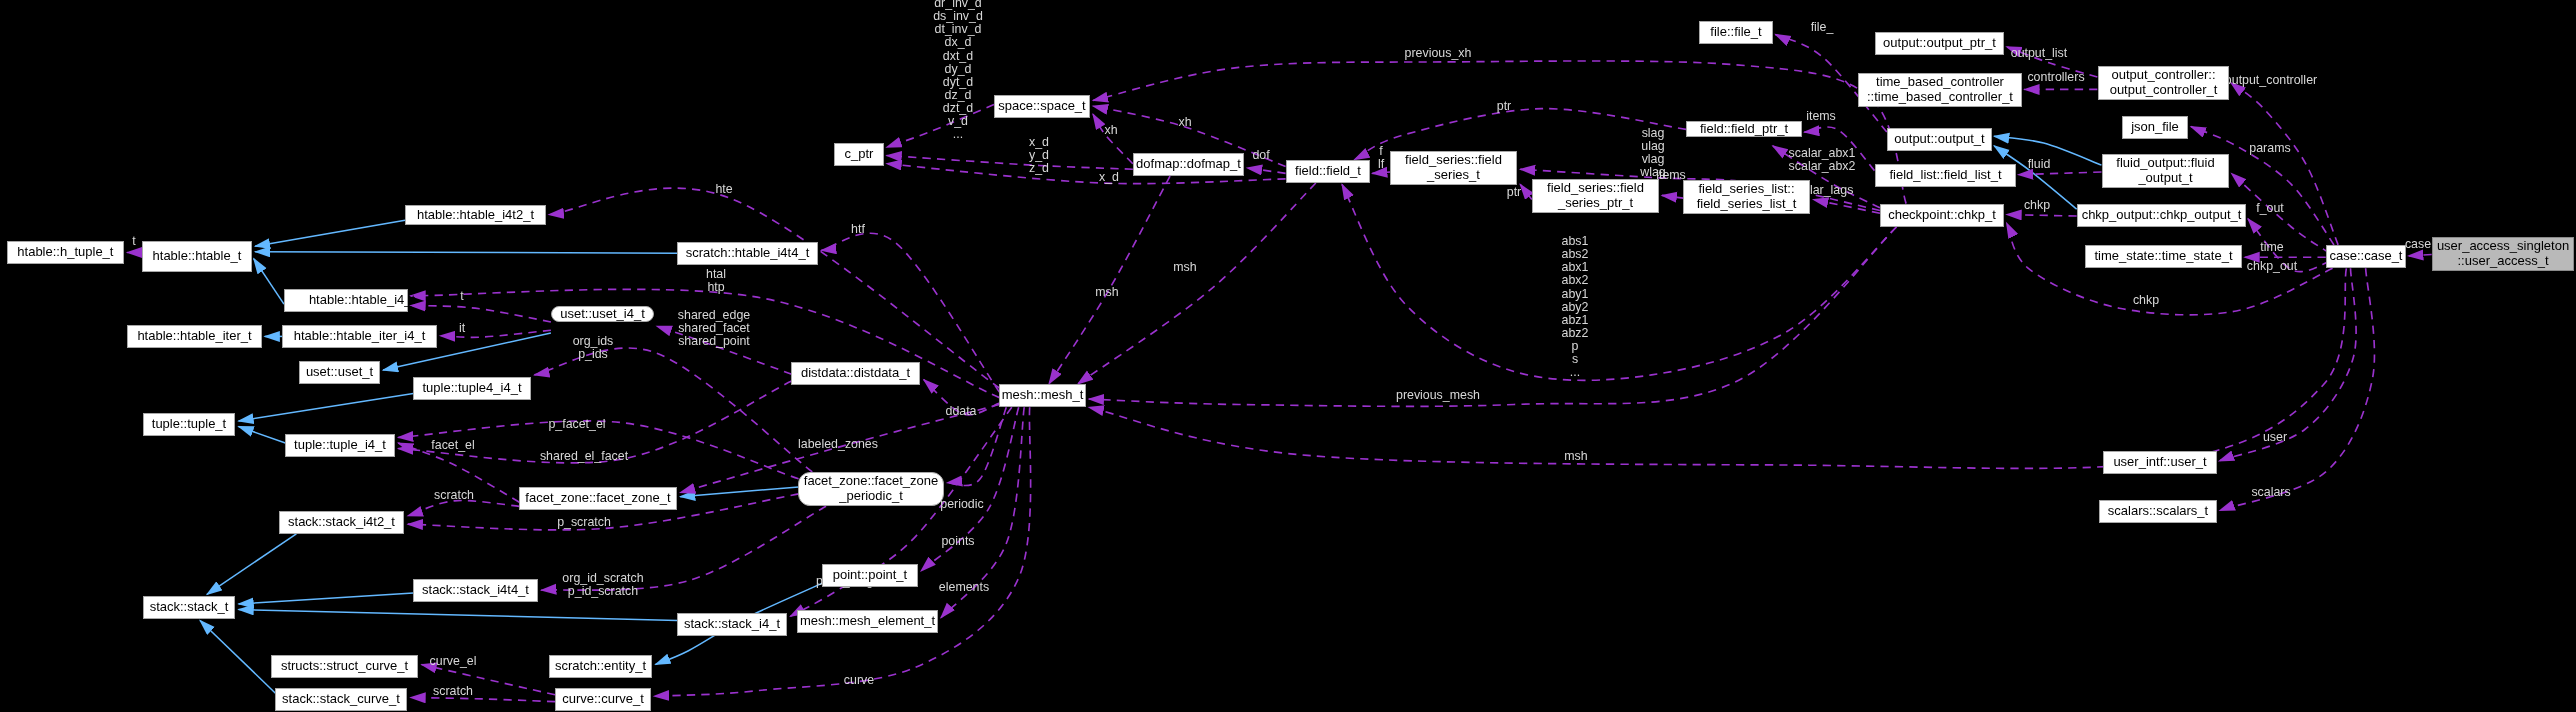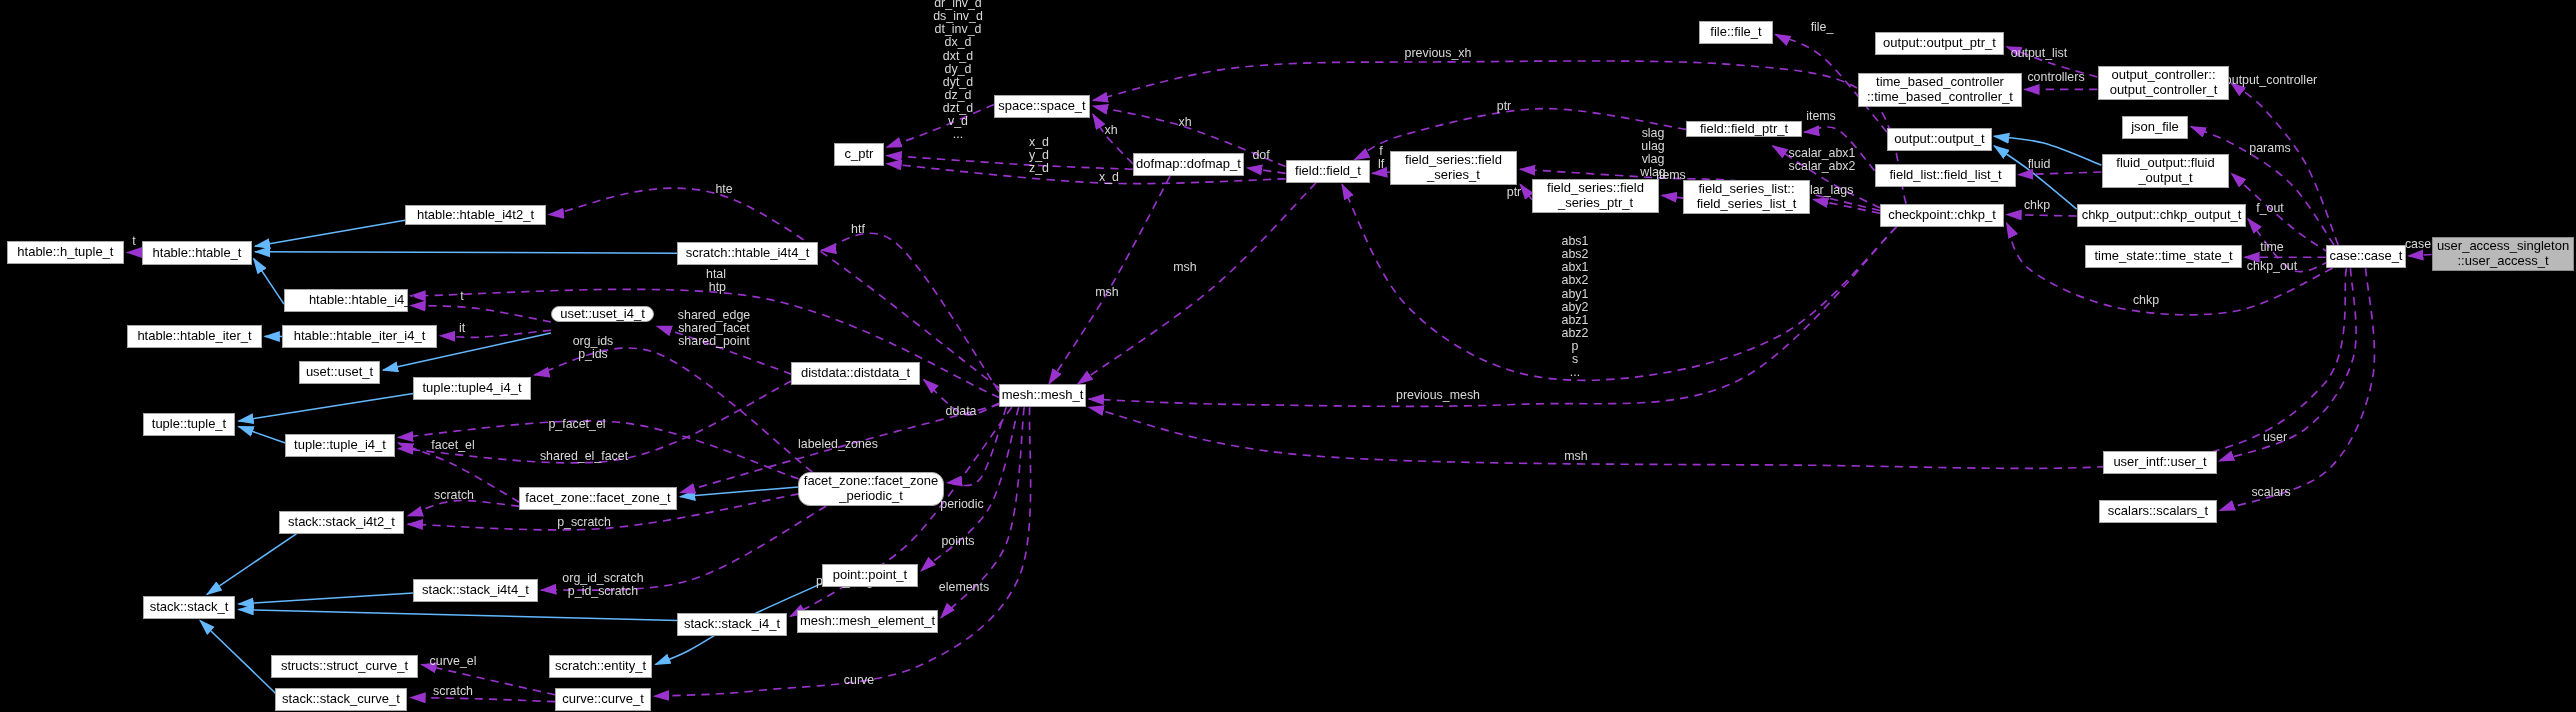--- a/index.html
+++ b/index.html
@@ -98,21 +98,21 @@
       <path d="M3534,370 L3500,372" class="edge member" marker-end="url(#am)"></path>
       <path d="M3390,390 C3366.6666666666665,400.3333333333333 3301.6666666666665,442.3333333333333 3250,452 C3198.3333333333335,461.6666666666667 3130,458 3080,448 C3030,438 2977.3333333333335,412.6666666666667 2950,392 C2922.6666666666665,371.3333333333333 2921.6666666666665,335.3333333333333 2916,324" class="edge member" marker-end="url(#am)"></path>
       <path d="M3018,314 L2916,312" class="edge member" marker-end="url(#am)"></path>
       <path d="M3054,250 L2933,254" class="edge member" marker-end="url(#am)"></path>
       <path d="M3416,390 C3416.6666666666665,411.6666666666667 3431,481 3420,520 C3409,559 3382.5,599 3350,624 C3317.5,649 3245.8333333333335,662.3333333333334 3225,670" class="edge member" marker-end="url(#am)"></path>
       <path d="M3438,390 C3439.6666666666665,416.6666666666667 3457.6666666666665,500.6666666666667 3448,550 C3438.3333333333335,599.3333333333334 3417,654 3380,686 C3343,718 3251.6666666666665,732.6666666666666 3226,742" class="edge member" marker-end="url(#am)"></path>
     </svg>
 <div class="edge-label" style="left: 134px; top: 242px;">t</div>
     <div class="edge-label" style="left: 724px; top: 190px;">hte</div>
     <div class="edge-label" style="left: 858px; top: 230px;">htf</div>
-    <div class="edge-label" style="left: 716px; top: 281px; text-align: right;">htal
+    <div class="edge-label" style="left: 716px; top: 281px;">htal
 htp</div>
     <div class="edge-label" style="left: 462px; top: 297px;">t</div>
     <div class="edge-label" style="left: 462px; top: 329px;">it</div>
     <div class="edge-label" style="left: 714px; top: 329px;">shared_edge
 shared_facet
 shared_point</div>
     <div class="edge-label" style="left: 593px; top: 348px;">org_ids
 p_ids</div>
     <div class="edge-label" style="left: 961px; top: 412px;">ddata</div>
     <div class="edge-label" style="left: 838px; top: 445px;">labeled_zones</div>
@@ -185,21 +185,21 @@
     <div class="edge-label" style="left: 2270px; top: 209px;">f_out</div>
     <div class="edge-label" style="left: 2272px; top: 267px;">chkp_out</div>
     <div class="edge-label" style="left: 2272px; top: 248px;">time</div>
     <div class="edge-label" style="left: 2418px; top: 245px;">case</div>
     <div class="edge-label" style="left: 2146px; top: 301px;">chkp</div>
     <div class="edge-label" style="left: 2037px; top: 206px;">chkp</div>
     <div class="edge-label" style="left: 2039px; top: 165px;">fluid</div>
     <div class="edge-label" style="left: 2275px; top: 438px;">user</div>
     <div class="edge-label" style="left: 2271px; top: 493px;">scalars</div>
     <div class="node" style="left: 6.9px; top: 241px; width: 117px; height: 23.4px;">htable::h_tuple_t</div>
-    <div class="node" style="left: 142px; top: 241px; width: 110px; height: 24px;">htable::htable_t</div>
+    <div class="node" style="left: 142px; top: 241px; width: 110px; height: 31px;">htable::htable_t</div>
     <div class="node" style="left: 405px; top: 205px; width: 141px; height: 20px; text-align: center;">htable::htable_i4t2_t</div>
     <div class="node" style="left: 677px; top: 242px; width: 141px; height: 23.4px;">scratch::htable_i4t4_t</div>
     <div class="node" style="left: 284px; top: 289px; width: 124px; height: 23.4px; padding-left: 32px;">htable::htable_i4_t</div>
     <div class="node" style="left: 127px; top: 325px; width: 135px; height: 23.4px;">htable::htable_iter_t</div>
     <div class="node" style="left: 282px; top: 325px; width: 155px; height: 23.4px;">htable::htable_iter_i4_t</div>
     <div class="node" style="left: 551px; top: 306px; width: 103px; height: 16px; border-radius: 9px;">uset::uset_i4_t</div>
     <div class="node" style="left: 299px; top: 361px; width: 81px; height: 23.4px;">uset::uset_t</div>
     <div class="node" style="left: 413px; top: 377px; width: 118px; height: 23.4px;">tuple::tuple4_i4_t</div>
     <div class="node" style="left: 143px; top: 413px; width: 92px; height: 23.4px;">tuple::tuple_t</div>
     <div class="node" style="left: 285px; top: 434px; width: 110px; height: 23.4px;">tuple::tuple_i4_t</div>

